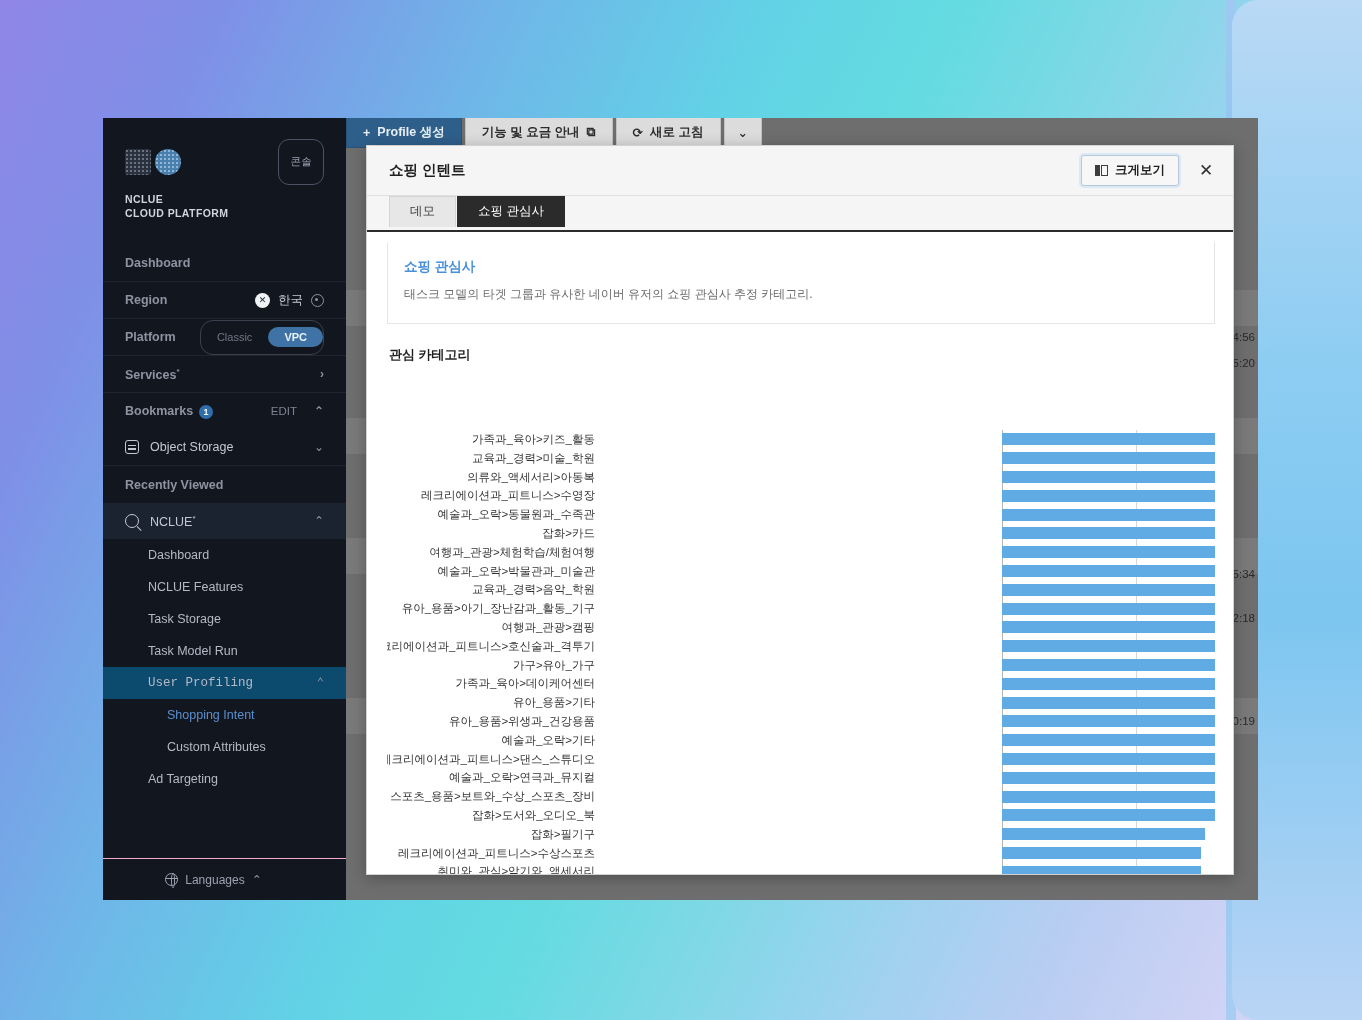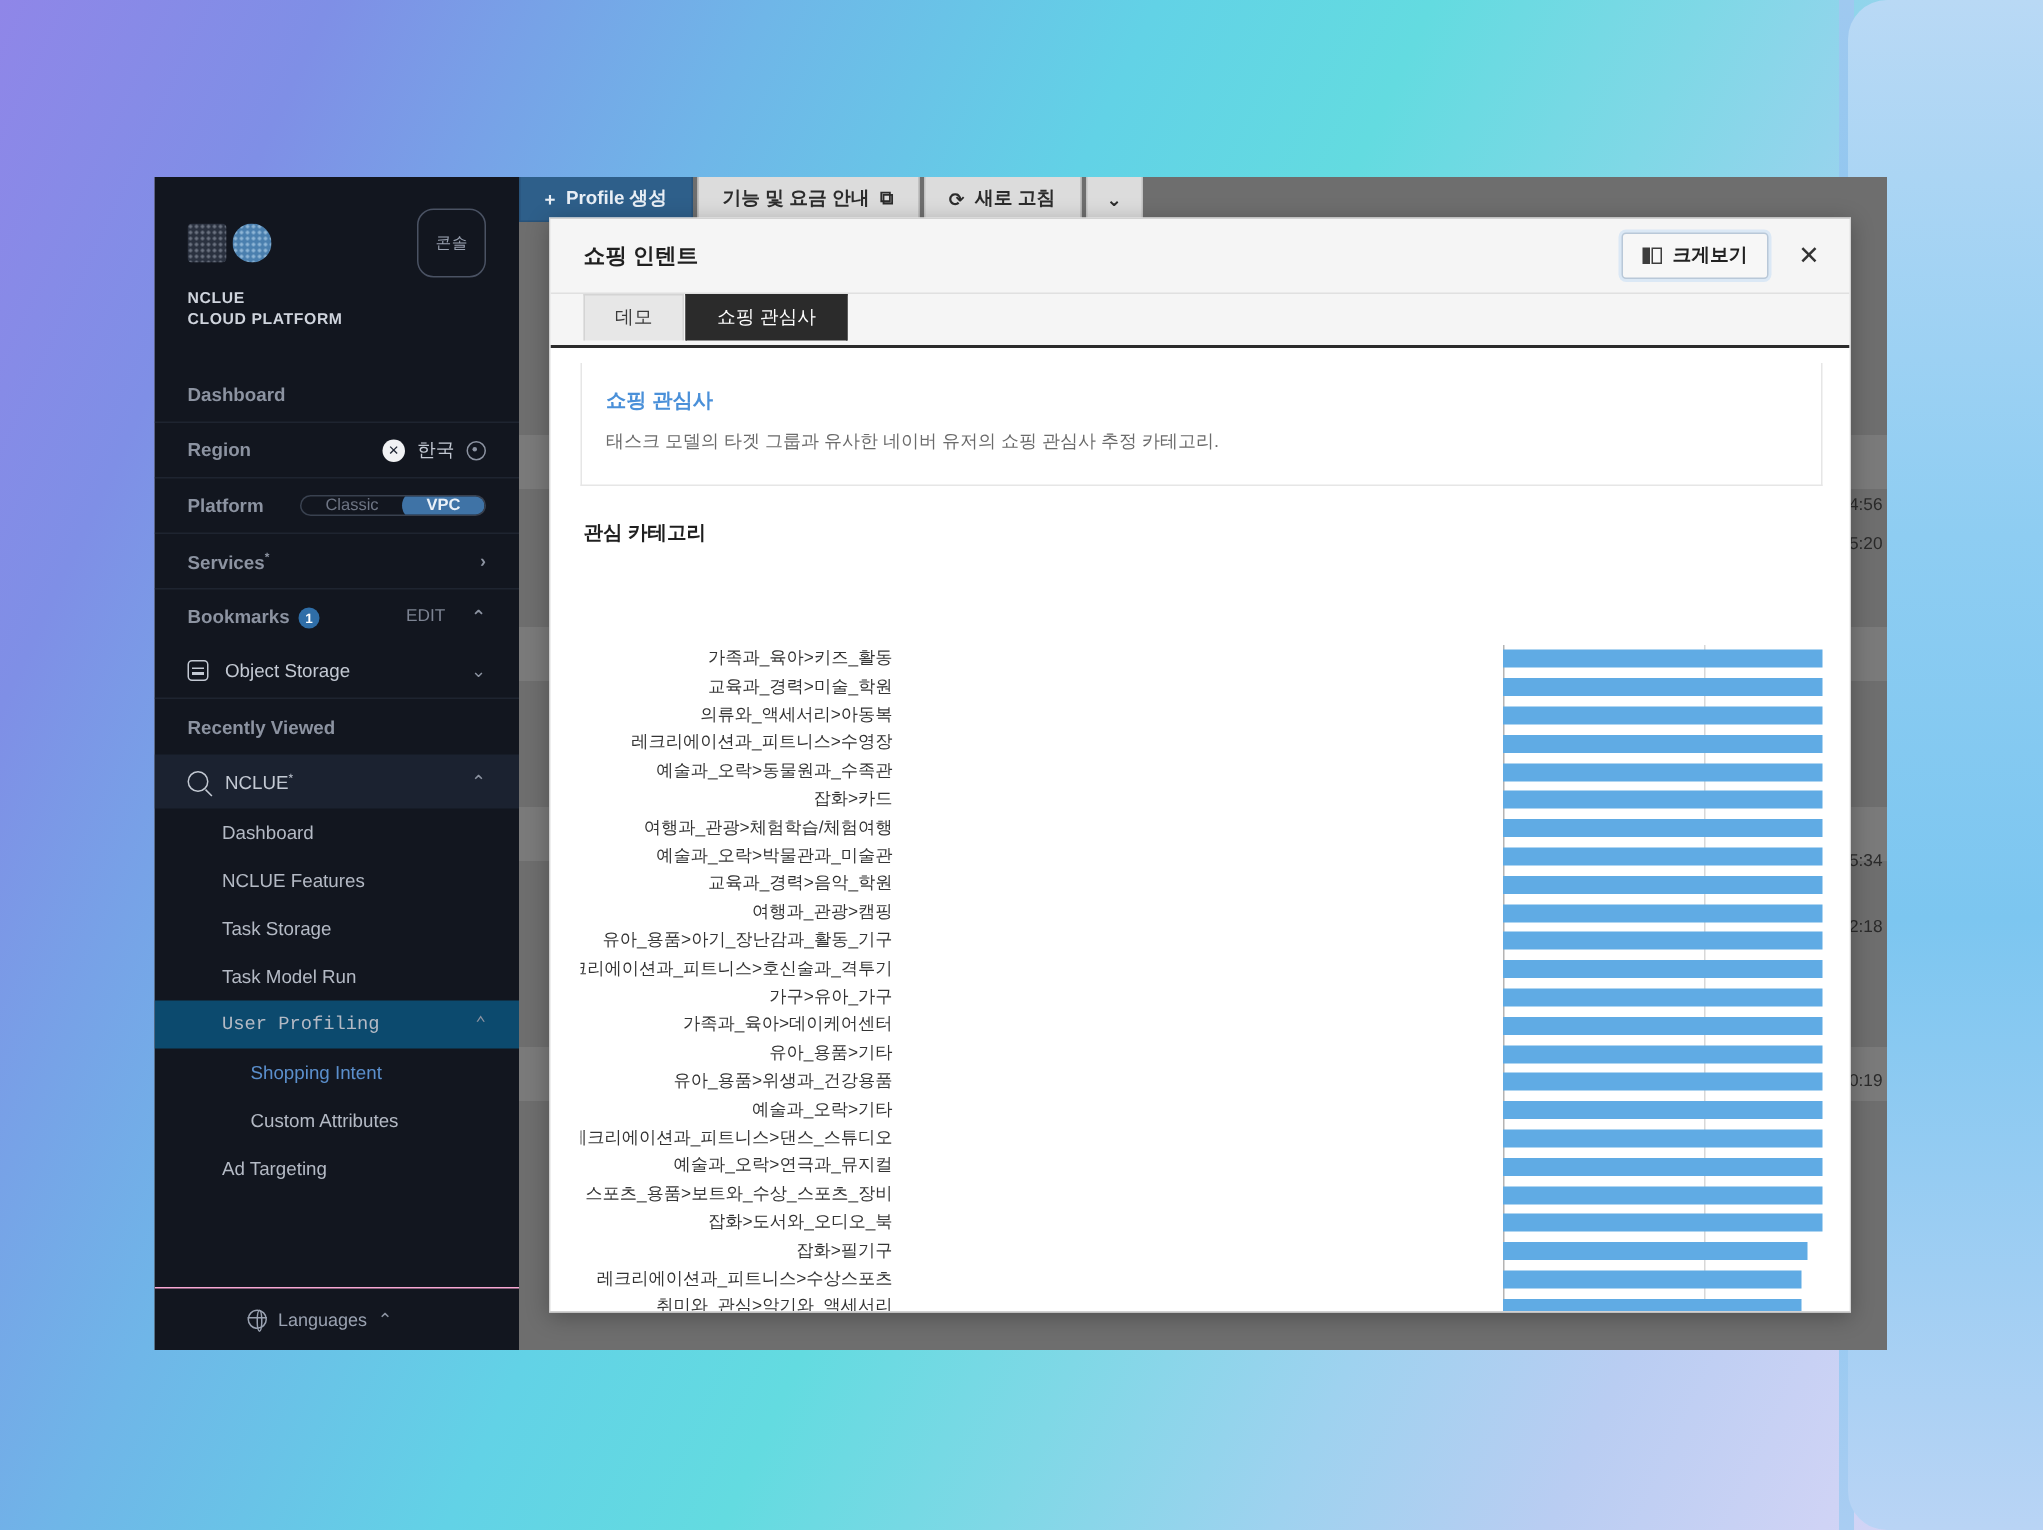--- a/index.html
+++ b/index.html
@@ -105,21 +105,21 @@
     position: relative;
   }
   .gear::after {
     content: ""; position: absolute; left: 3.3px; top: 3.3px;
     width: 3.2px; height: 3.2px; border-radius: 50%; background: #8c93a1;
   }
   .region-name { color: #c2c8d2; font-weight: normal; }
   .platform-toggle {
     display: flex; align-items: center;
     border: 1px solid #39414f; border-radius: 13px; overflow: hidden;
-    height: 14px;
+    height: 35px;
   }
   .platform-toggle .opt {
     padding: 0 16px; line-height: 20px; font-size: 11px; color: #6f7685;
     font-weight: normal;
   }
   .platform-toggle .opt.active {
     background: #3f73a6; color: #eaf1f8; border-radius: 12px;
     font-weight: bold;
   }
   .chev { color: #8c93a1; font-size: 12px; line-height: 1; }
@@ -514,29 +514,29 @@
               <div class="bar" style="width: 300.16px; background: rgb(96, 171, 228);"></div>
             </div>
           </div>
           <div class="chart-row">
             <div class="row-label">교육과_경력&gt;음악_학원</div>
             <div class="bar-area">
               <div class="bar" style="width: 298.016px; background: rgb(96, 171, 228);"></div>
             </div>
           </div>
           <div class="chart-row">
+            <div class="row-label">유아_용품&gt;아기_장난감과_활동_기구</div>
+            <div class="bar-area">
+              <div class="bar" style="width: 295.872px; background: rgb(96, 171, 228);"></div>
+            </div>
+          </div>
+          <div class="chart-row">
             <div class="row-label">여행과_관광&gt;캠핑</div>
             <div class="bar-area">
               <div class="bar" style="width: 291.048px; background: rgb(96, 171, 228);"></div>
-            </div>
-          </div>
-          <div class="chart-row">
-            <div class="row-label">유아_용품&gt;아기_장난감과_활동_기구</div>
-            <div class="bar-area">
-              <div class="bar" style="width: 295.872px; background: rgb(96, 171, 228);"></div>
             </div>
           </div>
           <div class="chart-row">
             <div class="row-label">레크리에이션과_피트니스&gt;호신술과_격투기</div>
             <div class="bar-area">
               <div class="bar" style="width: 273.896px; background: rgb(96, 171, 228);"></div>
             </div>
           </div>
           <div class="chart-row">
             <div class="row-label">가구&gt;유아_가구</div>

